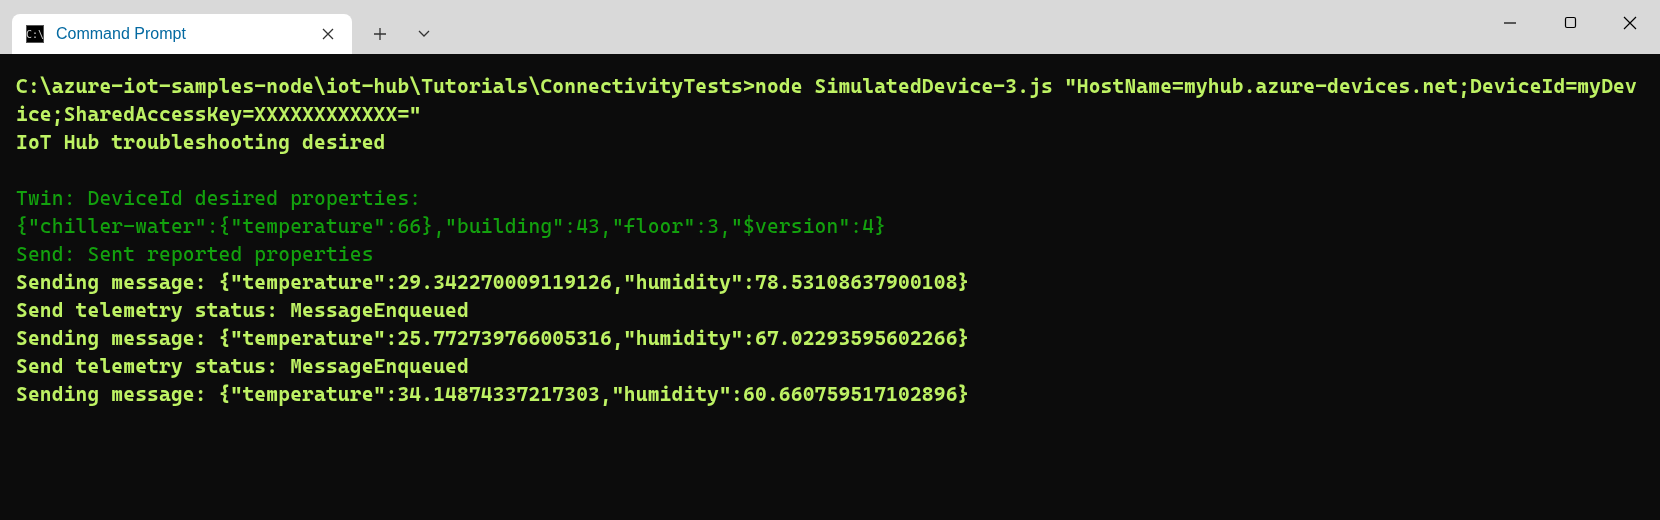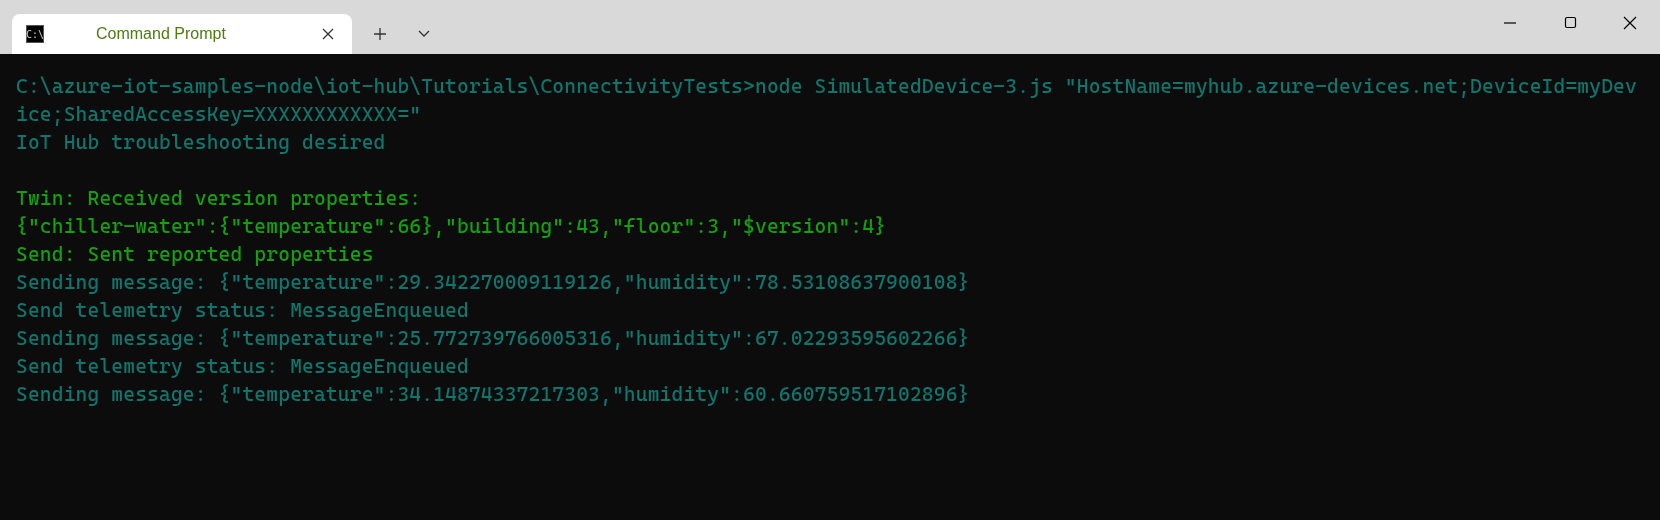--- a/index.html
+++ b/index.html
@@ -45,22 +45,21 @@
       justify-content: center;
       color: #ccc;
       font-size: 10px;
       font-family: monospace;
       padding: 1px;
       border: 1px solid #555;
     }
     .tab-title {
       flex: 1;
       font-size: 16px;
-      color: #4d7c0f;
-      margin-left: 40px;
+      color: #0369a1;
     }
     .tab-close {
       width: 20px;
       height: 20px;
       display: inline-flex;
       align-items: center;
       justify-content: center;
       color: #333;
       font-size: 13px;
       cursor: pointer;
@@ -114,21 +113,21 @@
       overflow: hidden;
     }
     .terminal pre {
       font-family: "Cascadia Mono", Consolas, "Courier New", monospace;
       font-size: 20px;
       line-height: 28px;
       letter-spacing: 0.2px;
       white-space: pre-wrap;
       word-break: break-all;
     }
-    .c-white { color: #0f766e; }
+    .c-white { color: #bef264; font-weight: bold; }
     .c-green { color: #13a10e; }
   </style>
 </head>
 <body>
 
 <div class="titlebar">
   <div class="tab">
     <span class="tab-icon">C:\</span>
     <span class="tab-title">Command Prompt</span>
     <span class="tab-close">
@@ -163,21 +162,21 @@
           <path d="M1 1 L13 13 M13 1 L1 13"></path>
         </svg>
     </div>
   </div>
 </div>
 
 <div class="terminal">
 <pre class="c-white">C:\azure-iot-samples-node\iot-hub\Tutorials\ConnectivityTests&gt;node SimulatedDevice-3.js "HostName=myhub.azure-devices.net;DeviceId=myDevice;SharedAccessKey=XXXXXXXXXXXX="</pre>
 <pre class="c-white">IoT Hub troubleshooting desired</pre>
 <pre class="c-white"> </pre>
-<pre class="c-green">Twin: Received version properties:</pre>
+<pre class="c-green">Twin: DeviceId desired properties:</pre>
 <pre class="c-green">{"chiller-water":{"temperature":66},"building":43,"floor":3,"$version":4}</pre>
 <pre class="c-green">Send: Sent reported properties</pre>
 <pre class="c-white">Sending message: {"temperature":29.342270009119126,"humidity":78.53108637900108}</pre>
 <pre class="c-white">Send telemetry status: MessageEnqueued</pre>
 <pre class="c-white">Sending message: {"temperature":25.772739766005316,"humidity":67.02293595602266}</pre>
 <pre class="c-white">Send telemetry status: MessageEnqueued</pre>
 <pre class="c-white">Sending message: {"temperature":34.14874337217303,"humidity":60.660759517102896}</pre>
 </div>
 
 </body></html>

